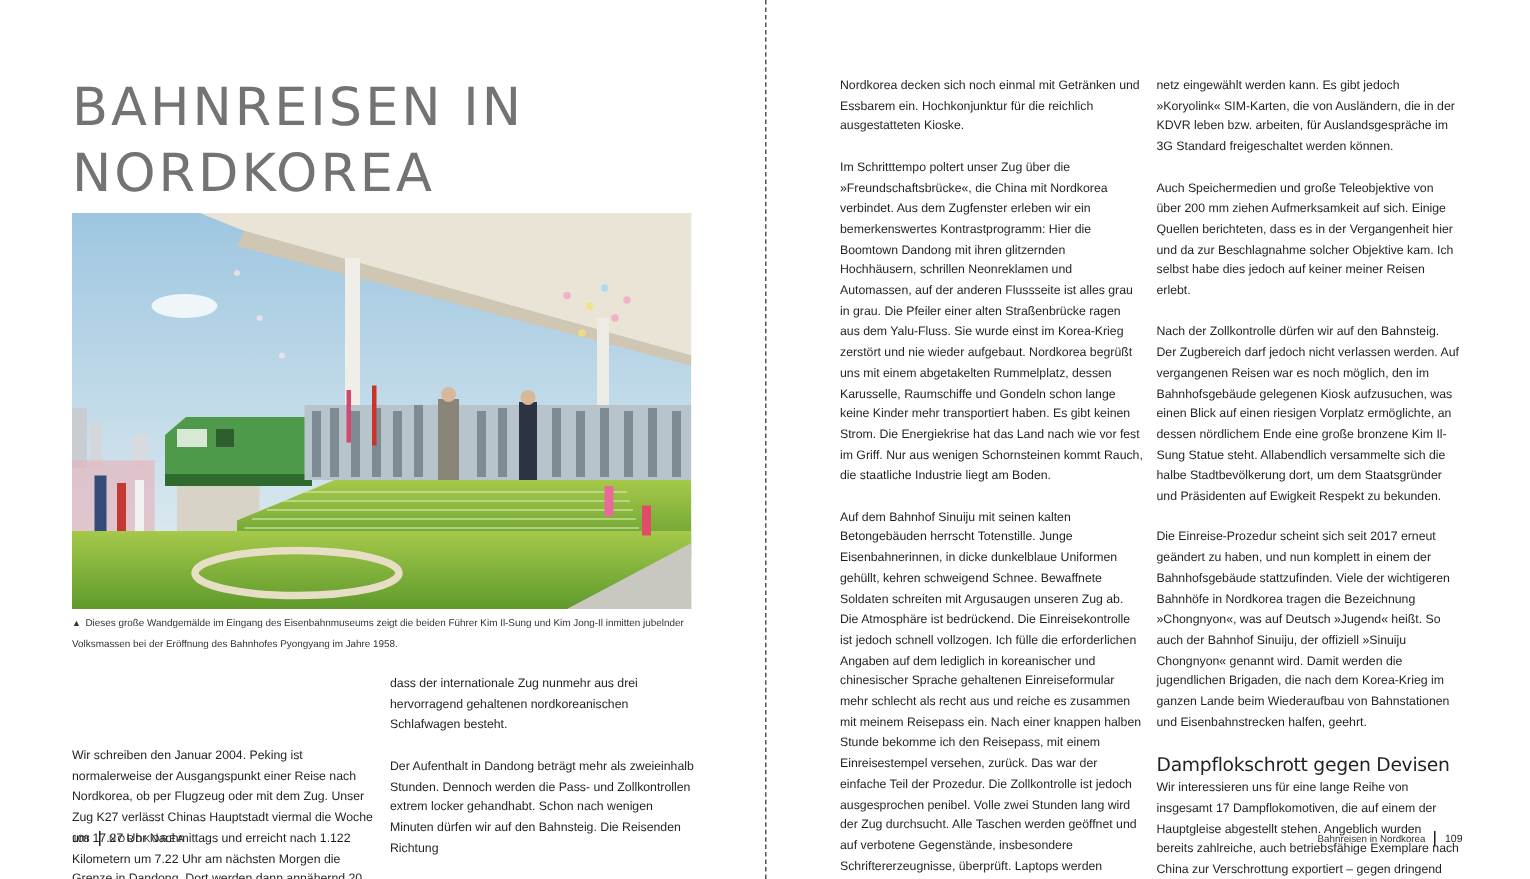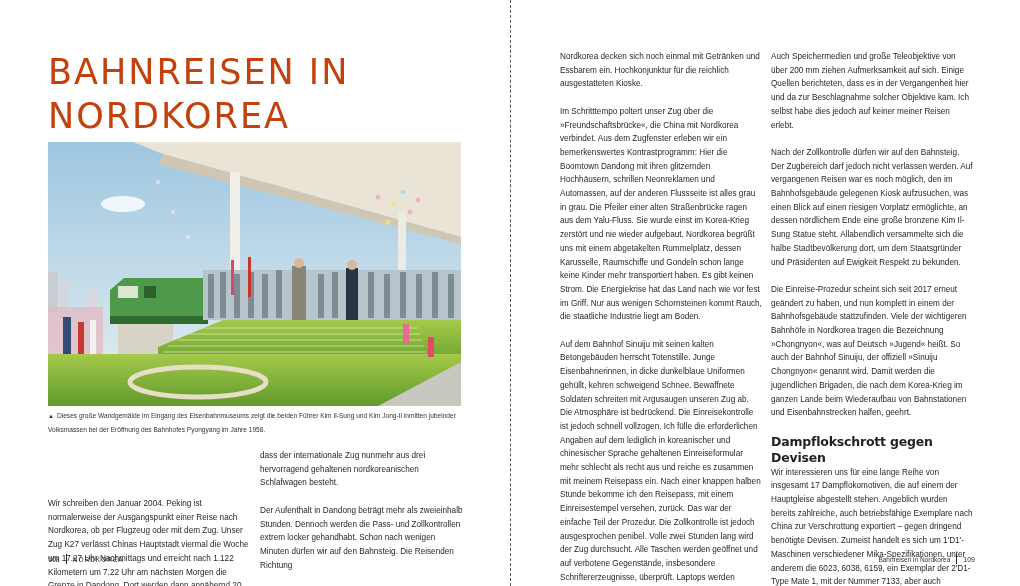--- a/index.html
+++ b/index.html
@@ -1,34 +1,34 @@
 <!DOCTYPE html>
 <html><head>
 <meta charset="utf-8">
 <style>
   html, body { margin: 0; padding: 0; }
   body { width: 1020px; height: 586px; background: #ffffff; position: relative; overflow: hidden; font-family: "Liberation Sans", sans-serif; color: #231f20; }
   .page { position: absolute; top: 0; height: 586px; }
   .page-left { left: 0; width: 510px; }
   .page-right { left: 511px; width: 509px; }
   .gutter { position: absolute; left: 510px; top: 0; width: 0; height: 586px; border-left: 1px dashed #555; }
-  .title { position: absolute; left: 48px; top: 50px; font-family: "DejaVu Sans", sans-serif; font-size: 35px; line-height: 44px; letter-spacing: 2px; color: #c2410c; font-weight: normal; margin: 0; }
+  .title { position: absolute; left: 48px; top: 50px; font-family: "DejaVu Sans", sans-serif; font-size: 35px; line-height: 44px; letter-spacing: 2px; color: #737373; font-weight: normal; margin: 0; }
   .title span { display: block; }
   .figure { position: absolute; left: 48px; top: 142px; width: 413px; height: 264px; overflow: hidden; }
   .figure svg { display: block; width: 100%; height: 100%; }
   .caption { position: absolute; left: 48px; top: 409px; width: 420px; font-size: 6.6px; line-height: 13px; color: #333; }
   .caption .tri { font-size: 6px; margin-right: 3px; }
   .col { position: absolute; font-size: 8.2px; line-height: 13.7px; color: #231f20; font-family: "Liberation Sans", sans-serif; }
   .col p { margin: 0 0 13.7px 0; }
   .col p.tight { margin-bottom: 0; }
   .col-l1 { left: 48px; top: 449px; width: 205px; margin-top: 48px; }
   .col-l2 { left: 260px; top: 449px; width: 205px; }
   .col-r1 { left: 560px; top: 50px; width: 202px; }
   .col-r2 { left: 771px; top: 50px; width: 202px; }
-  .subhead { font-size: 12.5px; font-weight: bold; line-height: 16px; margin: 0; font-family: "DejaVu Sans", sans-serif; letter-spacing: -0.2px; }
+  .subhead { font-size: 12.5px; font-weight: normal; line-height: 16px; margin: 0; font-family: "DejaVu Sans", sans-serif; letter-spacing: -0.2px; }
   .folio { position: absolute; top: 554px; font-size: 7px; color: #231f20; display: flex; align-items: center; gap: 6px; }
   .folio .bar { display: inline-block; width: 1px; height: 10px; background: #231f20; }
   .folio-left { left: 48px; }
   .folio-left .sect { letter-spacing: 1px; font-size: 6.5px; }
   .folio-right { right: 45px; }
   .folio-right .sect { font-size: 6.5px; color: #333; }
 </style>
 </head>
 <body>
 
@@ -152,20 +152,21 @@
 <div class="gutter"></div>
 
 <div class="page page-right">
   <div class="col col-r1" style="left:49px;">
     <p>Nordkorea decken sich noch einmal mit Getränken und Essbarem ein. Hochkonjunktur für die reichlich ausgestatteten Kioske.</p>
     <p>Im Schritttempo poltert unser Zug über die »Freundschaftsbrücke«, die China mit Nordkorea verbindet. Aus dem Zugfenster erleben wir ein bemerkenswertes Kontrastprogramm: Hier die Boomtown Dandong mit ihren glitzernden Hochhäusern, schrillen Neonreklamen und Automassen, auf der anderen Flussseite ist alles grau in grau. Die Pfeiler einer alten Straßenbrücke ragen aus dem Yalu-Fluss. Sie wurde einst im Korea-Krieg zerstört und nie wieder aufgebaut. Nordkorea begrüßt uns mit einem abgetakelten Rummelplatz, dessen Karusselle, Raumschiffe und Gondeln schon lange keine Kinder mehr transportiert haben. Es gibt keinen Strom. Die Energiekrise hat das Land nach wie vor fest im Griff. Nur aus wenigen Schornsteinen kommt Rauch, die staatliche Industrie liegt am Boden.</p>
     <p class="tight">Auf dem Bahnhof Sinuiju mit seinen kalten Betongebäuden herrscht Totenstille. Junge Eisenbahnerinnen, in dicke dunkelblaue Uniformen gehüllt, kehren schweigend Schnee. Bewaffnete Soldaten schreiten mit Argusaugen unseren Zug ab. Die Atmosphäre ist bedrückend. Die Einreisekontrolle ist jedoch schnell vollzogen. Ich fülle die erforderlichen Angaben auf dem lediglich in koreanischer und chinesischer Sprache gehaltenen Einreiseformular mehr schlecht als recht aus und reiche es zusammen mit meinem Reisepass ein. Nach einer knappen halben Stunde bekomme ich den Reisepass, mit einem Einreisestempel versehen, zurück. Das war der einfache Teil der Prozedur. Die Zollkontrolle ist jedoch ausgesprochen penibel. Volle zwei Stunden lang wird der Zug durchsucht. Alle Taschen werden geöffnet und auf verbotene Gegenstände, insbesondere Schriftererzeugnisse, überprüft. Laptops werden inspiziert, Mobiltelefone abgenommen und versiegelt. Wir erhalten sie bei der Ausreise zurück. Mittlerweile dürfen Mobiltelefone zwar eingeführt werden, ihre Benutzung ist jedoch zwecklos, da es mit Nordkorea keinerlei Roaming-Abkommen gibt, und mithin weder in das Internet noch das lokale Telefon-</p>
   </div>
 
   <div class="col col-r2" style="left:260px;">
+    <p>netz eingewählt werden kann. Es gibt jedoch »Koryolink« SIM-Karten, die von Ausländern, die in der KDVR leben bzw. arbeiten, für Auslandsgespräche im 3G Standard freigeschaltet werden können.</p>
     <p>Auch Speichermedien und große Teleobjektive von über 200 mm ziehen Aufmerksamkeit auf sich. Einige Quellen berichteten, dass es in der Vergangenheit hier und da zur Beschlagnahme solcher Objektive kam. Ich selbst habe dies jedoch auf keiner meiner Reisen erlebt.</p>
     <p>Nach der Zollkontrolle dürfen wir auf den Bahnsteig. Der Zugbereich darf jedoch nicht verlassen werden. Auf vergangenen Reisen war es noch möglich, den im Bahnhofsgebäude gelegenen Kiosk aufzusuchen, was einen Blick auf einen riesigen Vorplatz ermöglichte, an dessen nördlichem Ende eine große bronzene Kim Il-Sung Statue steht. Allabendlich versammelte sich die halbe Stadtbevölkerung dort, um dem Staatsgründer und Präsidenten auf Ewigkeit Respekt zu bekunden.</p>
     <p>Die Einreise-Prozedur scheint sich seit 2017 erneut geändert zu haben, und nun komplett in einem der Bahnhofsgebäude stattzufinden. Viele der wichtigeren Bahnhöfe in Nordkorea tragen die Bezeichnung »Chongnyon«, was auf Deutsch »Jugend« heißt. So auch der Bahnhof Sinuiju, der offiziell »Sinuiju Chongnyon« genannt wird. Damit werden die jugendlichen Brigaden, die nach dem Korea-Krieg im ganzen Lande beim Wiederaufbau von Bahnstationen und Eisenbahnstrecken halfen, geehrt.</p>
     <h2 class="subhead">Dampflokschrott gegen Devisen</h2>
     <p class="tight">Wir interessieren uns für eine lange Reihe von insgesamt 17 Dampflokomotiven, die auf einem der Hauptgleise abgestellt stehen. Angeblich wurden bereits zahlreiche, auch betriebsfähige Exemplare nach China zur Verschrottung exportiert – gegen dringend benötigte Devisen. Zumeist handelt es sich um 1'D1'-Maschinen verschiedener Mika-Spezifikationen, unter anderem die 6023, 6038, 6159, ein Exemplar der 2'D1-Type Mate 1, mit der Nummer 7133, aber auch</p>
   </div>
 
   <div class="folio folio-right">
     <span class="sect">Bahnreisen in Nordkorea</span>
     <span class="bar"></span>

